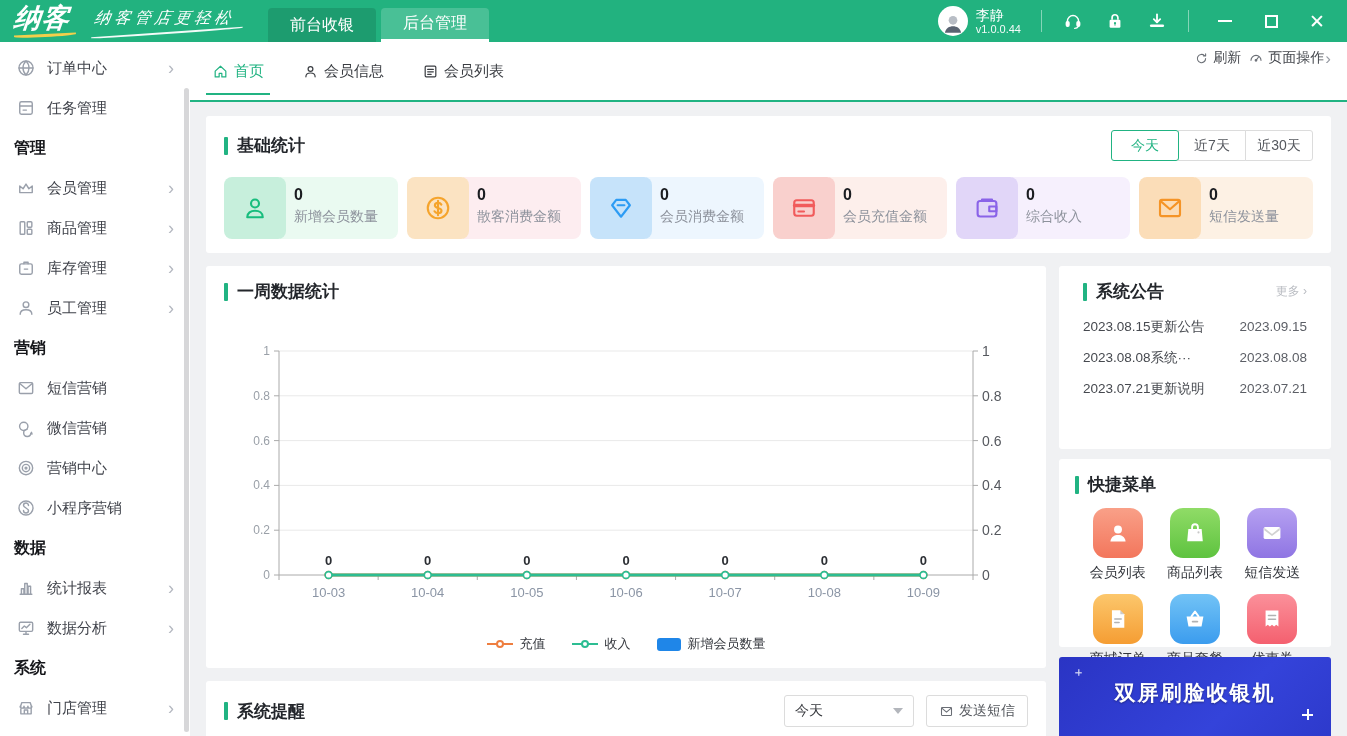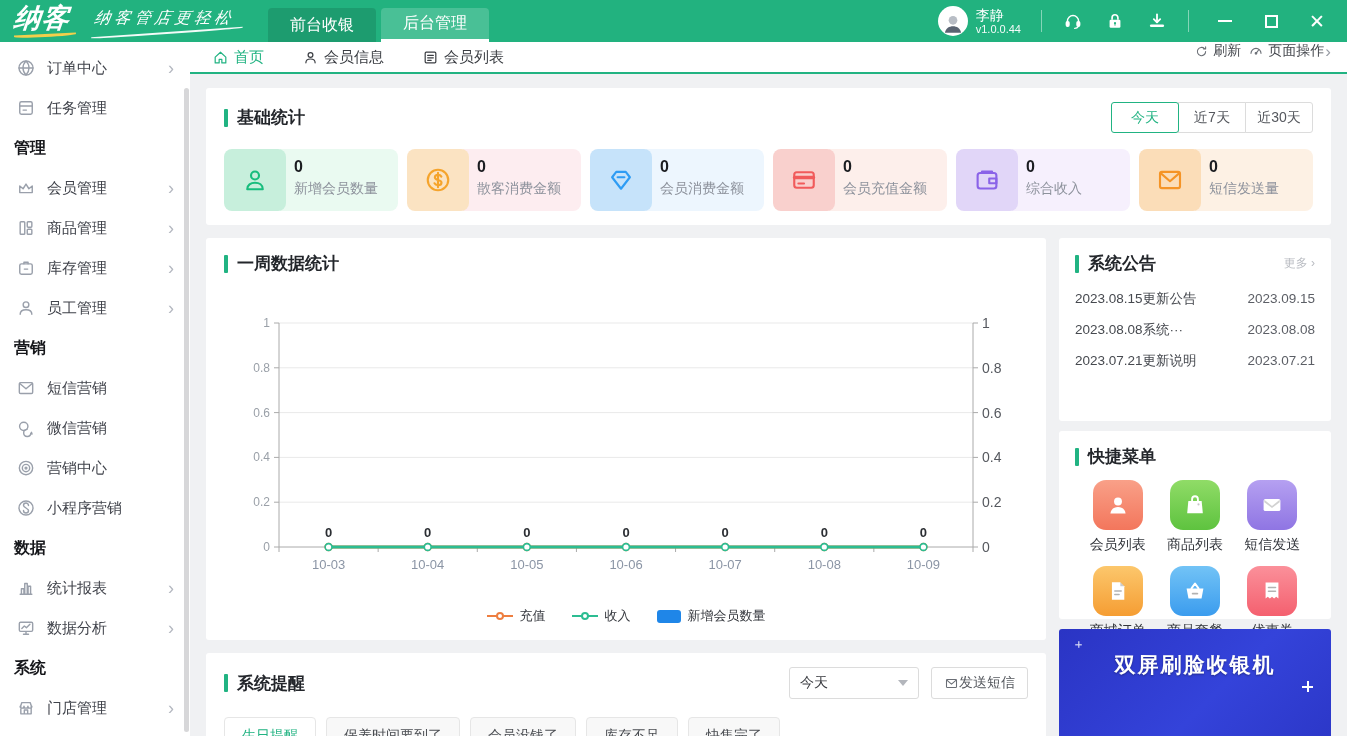--- a/index.html
+++ b/index.html
@@ -36,21 +36,21 @@
   .body-row{flex:1;display:flex;min-height:0}
   .sidebar{width:190px;background:#fff;position:relative;padding-top:6px;flex-shrink:0;overflow:hidden}
   .side-item{display:flex;align-items:center;height:40px;padding:0 16px;font-size:15px;color:#40434b;cursor:pointer}
   .s-ic{width:20px;height:20px;color:#9aa0ab;margin-right:11px;flex-shrink:0}
   .s-ic svg{width:20px;height:20px;display:block}
   .s-ch{margin-left:auto;color:#b4b8c0;font-size:18px;line-height:1}
   .side-section{height:40px;display:flex;align-items:center;padding:0 14px;font-size:16px;font-weight:bold;color:#16171b}
   .side-scroll{position:absolute;right:1px;top:46px;bottom:4px;width:5px;background:#d7d7d9;border-radius:3px}
 
   .main{flex:1;display:flex;flex-direction:column;min-width:0}
-  .tabstrip{height:32px;background:#fff;border-bottom:2px solid #21b382;display:flex;align-items:stretch;padding:0 16px;flex-shrink:0}
+  .tabstrip{height:60px;background:#fff;border-bottom:2px solid #21b382;display:flex;align-items:stretch;padding:7px 16px;flex-shrink:0}
   .tabs{display:flex;align-items:stretch}
   .tab{display:flex;align-items:center;gap:5px;font-size:15px;color:#3a3d42;padding:0 6px;margin-right:26px;cursor:pointer;border-bottom:2px solid transparent;margin-bottom:-2px}
   .tab svg{width:17px;height:17px}
   .tab.active{color:#21b382;border-bottom-color:#21b382}
   .strip-actions{margin-left:auto;display:flex;align-items:flex-start;gap:7px;color:#43464c;font-size:14px}
   .strip-act{display:flex;align-items:center;gap:4px;cursor:pointer}
   .strip-act svg{width:15px;height:15px;color:#6a6e75}
   .strip-chev{color:#9a9ea6;font-size:17px;margin-left:-6px}
 
   .content{flex:1;padding:14px 16px;overflow:hidden;display:flex;flex-direction:column;gap:13px}
@@ -83,21 +83,21 @@
   .xl{font-size:13px;fill:#8b95a5}
   .dl{font-size:13px;font-weight:bold;fill:#2b2e33}
   .legend{display:flex;justify-content:center;align-items:center;gap:26px;margin-top:10px}
   .lg-item{display:flex;align-items:center;gap:7px;font-size:13px;color:#36393f;cursor:pointer}
   .lg-line{width:26px;height:2px;background:currentColor;position:relative;display:inline-block}
   .lg-line i{position:absolute;left:50%;top:50%;transform:translate(-50%,-50%);width:8px;height:8px;border:2px solid currentColor;border-radius:50%;background:#fff;display:block}
   .lg-bar{width:24px;height:13px;border-radius:3px;display:inline-block}
 
   
   .col-right{width:272px;flex-shrink:0;display:flex;flex-direction:column;gap:10px}
-  .ann-card{height:183px;padding:14px 16px}
+  .ann-card{height:183px;padding:14px 24px}
   .ann-head{display:flex;justify-content:space-between;align-items:center}
   .more{font-size:12px;color:#b9bcc2;cursor:pointer}
   .ann-list{margin-top:8px}
   .ann-row{display:flex;align-items:center;height:31px;cursor:pointer}
   .ann-title{font-size:13.5px;color:#46494f;display:flex;align-items:center;gap:6px;flex:1;min-width:0;white-space:nowrap;overflow:hidden}
   .ann-badge{background:#e60012;color:#fff;font-size:10px;font-weight:bold;padding:2px 7px;border-radius:2px;letter-spacing:1px}
   .ann-date{font-size:13.5px;color:#5c5f66;margin-left:8px}
   .quick-card{height:188px;padding:14px 16px}
   .quick-grid{display:grid;grid-template-columns:repeat(3,1fr);justify-items:center;row-gap:12px;margin-top:12px;padding:0 4px}
   .quick-item{display:flex;flex-direction:column;align-items:center;cursor:pointer}
@@ -111,21 +111,21 @@
   .spark::after{content:"";position:absolute;top:4.5px;left:0;width:11px;height:2px;background:#fff}
   .s1{right:18px;top:52px}
   .s2{left:14px;top:10px;transform:scale(.6);opacity:.8}
 
   
   .rem-card{height:170px}
   .rem-head{display:flex;justify-content:space-between;align-items:center}
   .rem-controls{display:flex;align-items:center;gap:12px}
   .select{width:130px;height:32px;border:1px solid #dcdcdc;border-radius:3px;display:flex;align-items:center;padding:0 10px;font-size:14px;color:#37393e;cursor:pointer;background:#fff}
   .sel-arrow{margin-left:auto;width:0;height:0;border-left:5px solid transparent;border-right:5px solid transparent;border-top:6px solid #b3b6bc}
-  .sms-btn{height:32px;border:1px solid #dcdcdc;border-radius:3px;background:#fff;display:flex;align-items:center;padding:8px 12px;font-size:14px;color:#55585e;cursor:pointer;font-family:Liberation Serif, serif}
+  .sms-btn{height:32px;border:1px solid #dcdcdc;border-radius:3px;background:#fff;display:flex;align-items:center;gap:5px;padding:8px 12px;font-size:14px;color:#55585e;cursor:pointer;font-family:Liberation Serif, serif}
   .sms-btn svg{width:15px;height:15px;color:#6a6e75}
   .rem-tabs{display:flex;margin-top:18px}
   .rem-tab{border:1px solid #e6e6e6;background:#f8f8f8;border-radius:4px 4px 0 0;padding:9px 17px;font-size:14px;color:#4a4d52;margin-right:10px;cursor:pointer;white-space:nowrap}
   .rem-tab.active{background:#fff;color:#21b382}
 </style>
 </head>
 <body>
 
 <div class="page">
 
@@ -382,21 +382,21 @@
       <div class="content">
 
         <section class="card stats-card">
           <div class="stats-head">
             <div class="sec-title">
               <span class="accent"></span>
               <span>基础统计</span>
             </div>
             <div class="range-group" id="ranges">
                 <button class="range-btn active" style="font-family: inherit;">今天</button>
-                <button class="range-btn" style="font-family: Liberation Mono, monospace;">近7天</button>
+                <button class="range-btn" style="font-family: Liberation Sans, sans-serif;">近7天</button>
                 <button class="range-btn" style="font-family: inherit;">近30天</button>
               </div>
           </div>
           <div class="stat-cards" id="statcards">
               <div class="stat-card">
                 <div class="stat-ic" style="background:#c7efdc;color:#17bd7d">
                   <svg viewBox="0 0 24 24" fill="none" stroke="currentColor" stroke-width="1.7" stroke-linecap="round" stroke-linejoin="round">
                     <circle cx="12" cy="8.4" r="3.2"></circle>
                     <path d="M5.8 19.4c0-3.4 2.8-5.2 6.2-5.2s6.2 1.8 6.2 5.2z"></path>
                   </svg>

